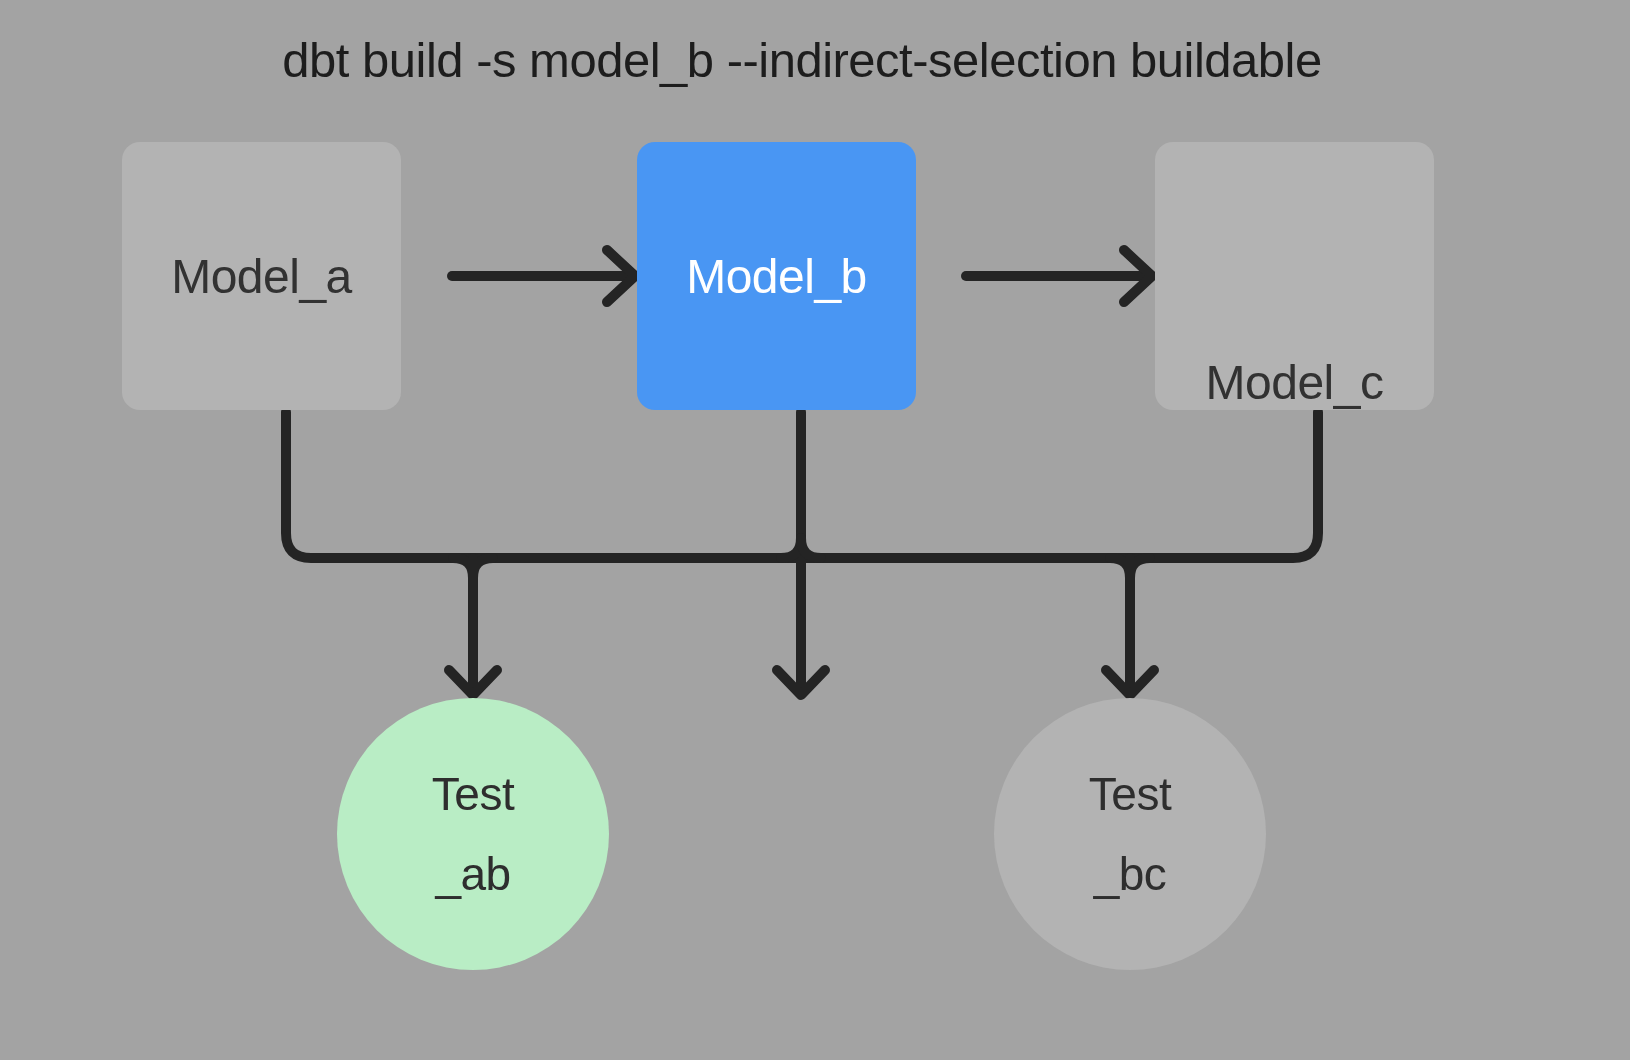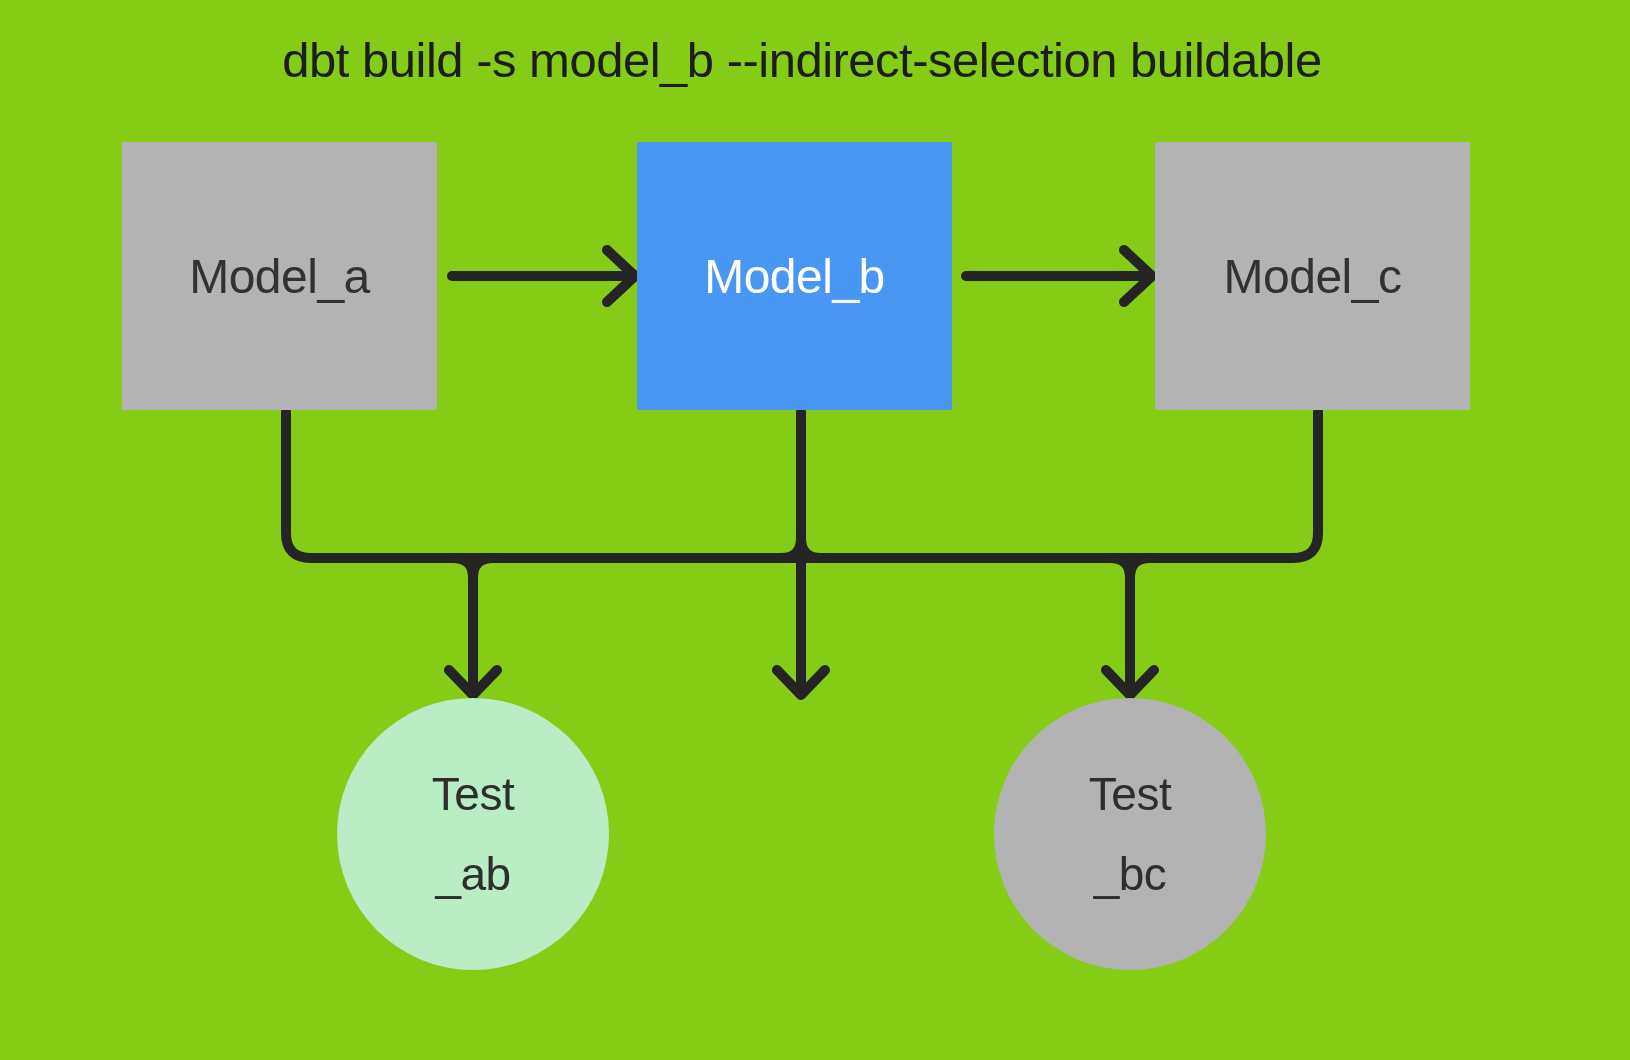--- a/index.html
+++ b/index.html
@@ -5,21 +5,21 @@
   html, body {
     margin: 0;
     padding: 0;
     background: #ffffff;
     font-family: "Liberation Sans", sans-serif;
   }
   .stage {
     position: relative;
     width: 1630px;
     height: 1060px;
-    background: #84cc16;
+    background: #a3a3a3;
     overflow: hidden;
   }
   .diagram-title {
     position: absolute;
     left: 0;
     top: 30px;
     width: 1604px;
     text-align: center;
     font-size: 49px;
     line-height: 60px;
@@ -36,31 +36,31 @@
     height: 1060px;
   }
   .node {
     position: absolute;
     display: flex;
     align-items: center;
     justify-content: center;
     box-sizing: border-box;
   }
   .model-node {
-    width: 315px;
+    width: 279px;
     height: 268px;
     top: 142px;
-    border-radius: 2px;
+    border-radius: 18px;
     font-size: 48px;
     font-weight: 400;
     letter-spacing: -0.5px;
   }
   .model-a { left: 122px; }
   .model-b { left: 637px; }
-  .model-c { left: 1155px; }
+  .model-c { left: 1155px; align-items: flex-end; }
   .test-node {
     width: 272px;
     height: 272px;
     top: 698px;
     border-radius: 50%;
     flex-direction: column;
     font-size: 46px;
     font-weight: 400;
     letter-spacing: -0.5px;
   }

